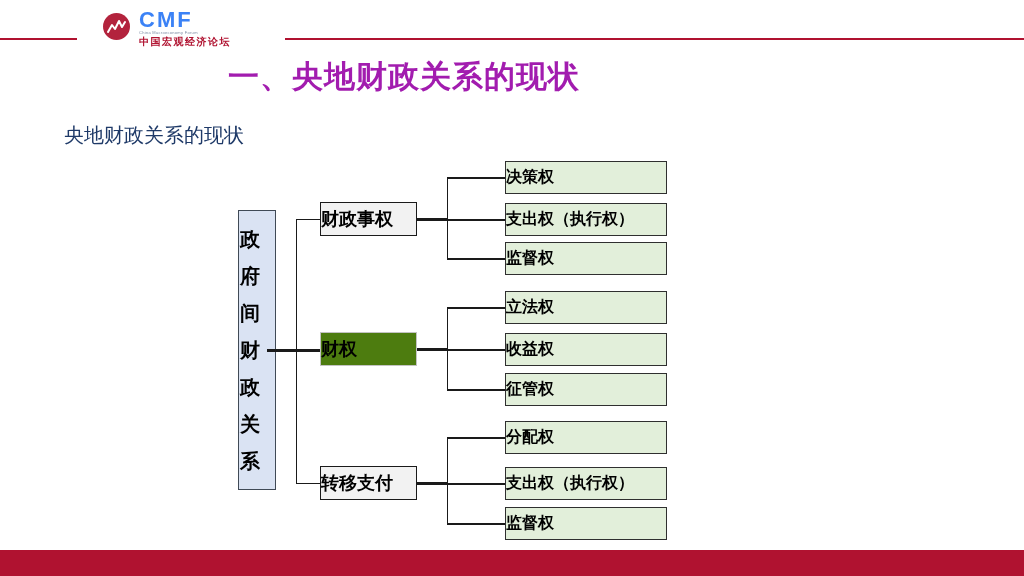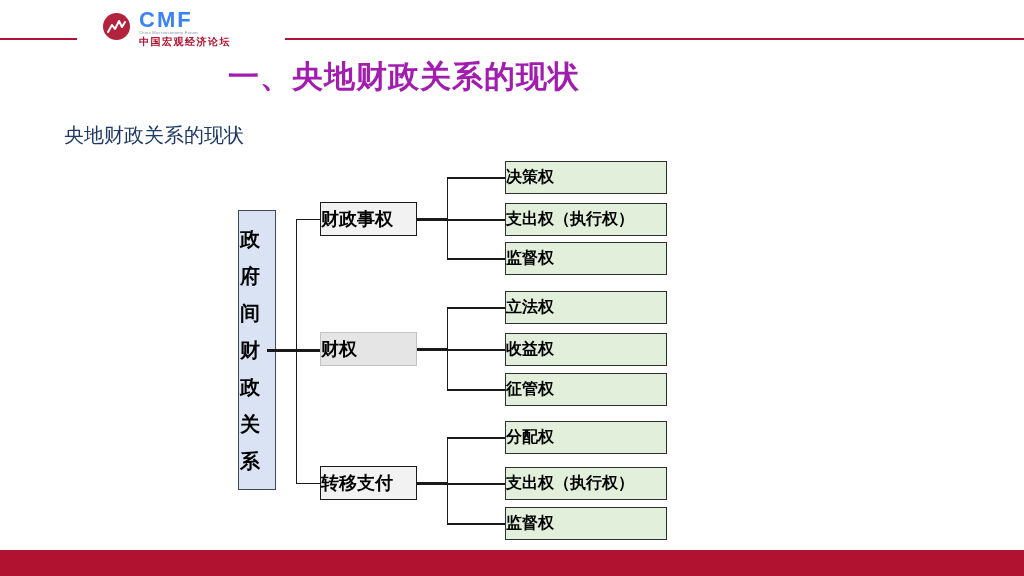--- a/index.html
+++ b/index.html
@@ -42,21 +42,21 @@
     font-weight:bold;color:#000;text-align:center;
   }
   .root-box{
     left:230px;top:210px;width:38px;height:280px;background:#dae3f3;border:1px solid #404a56;
     font-size:20px;line-height:37px;margin-left:8px;
   }
   .root-box .vtext{width:22px;word-break:break-all;text-align:center;}
   .branch-box{
     left:320px;width:97px;height:34px;background:#f2f2f2;border:1.5px solid #1a1a1a;font-size:18px;
   }
-  .branch-box.light{background:#e5e5e5;border:1px solid #c3c3c3;}
+  .branch-box.light{background:#4d7c0f;border:1px solid #c3c3c3;}
   .leaf-box{
     left:505px;width:162px;height:33px;background:#e2efda;border:1.5px solid #2f2f2f;font-size:16px;
   }
   
   .hline{position:absolute;height:1.5px;background:#1a1a1a;}
   .hline.thick{height:3px;}
   .vline{position:absolute;width:1.5px;background:#1a1a1a;}
   
   .footer-bar{position:absolute;left:0;top:550px;width:1024px;height:26px;background:#b01230;}
 </style>

